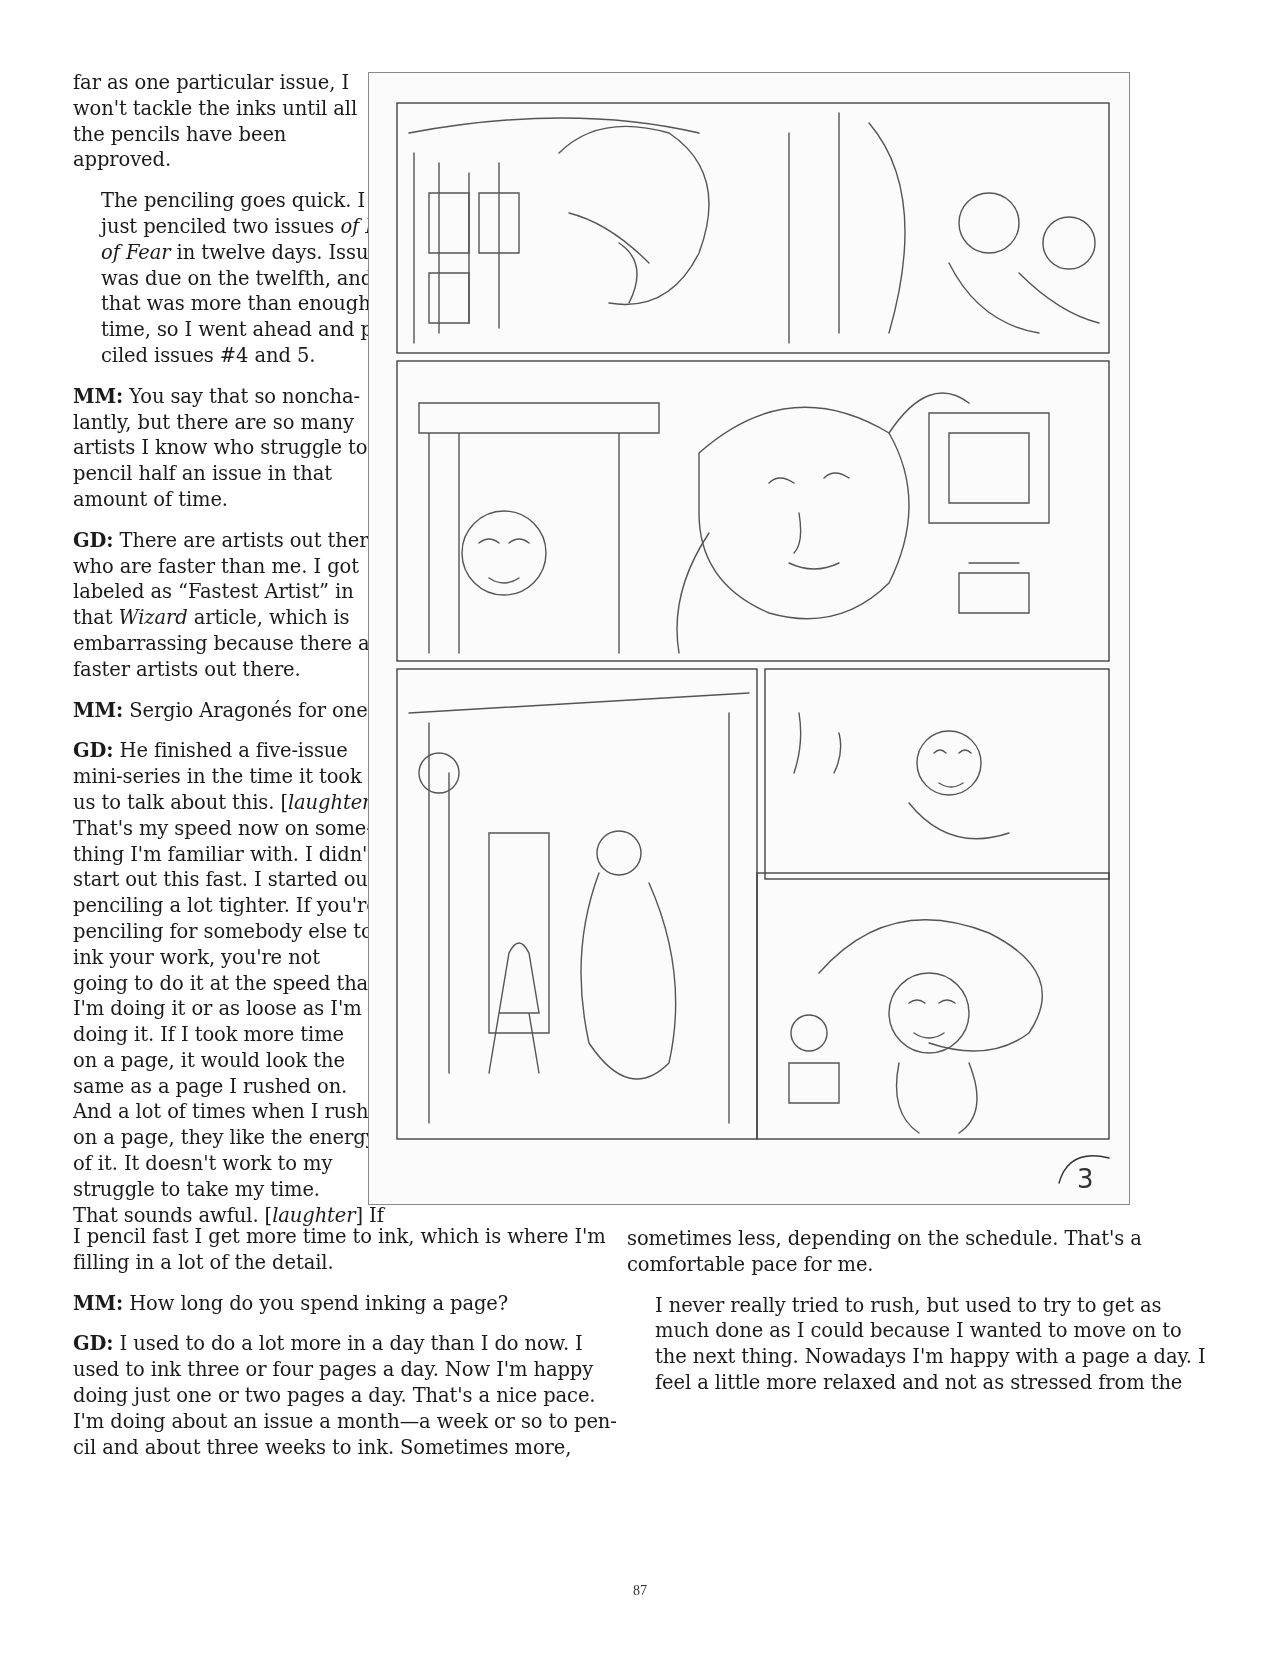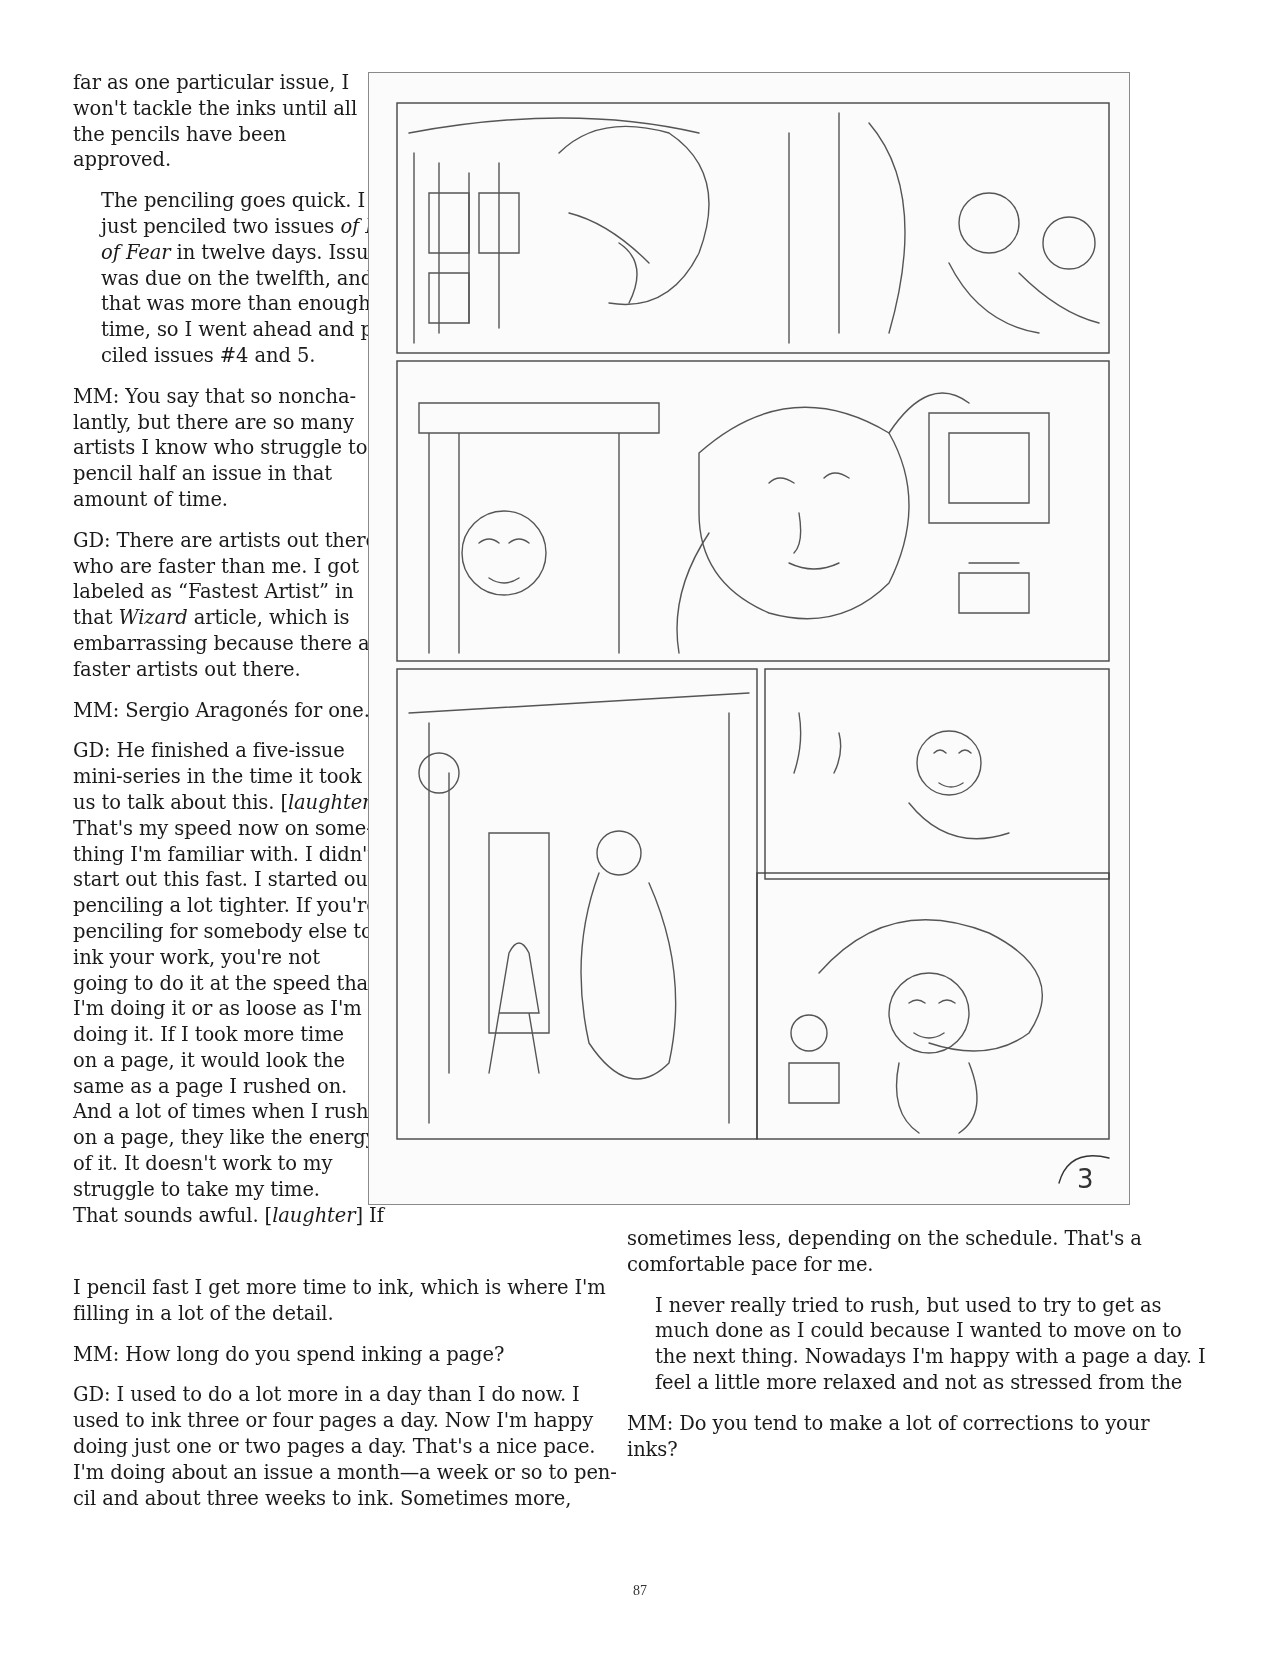--- a/index.html
+++ b/index.html
@@ -9,26 +9,26 @@
       color: #1a1a1a;
     }
     .col-text {
       position: absolute;
       font-size: 19.5px;
       line-height: 25.8px;
       letter-spacing: -0.1px;
     }
     .para { margin: 0 0 15px 0; }
     .indent { text-indent: 28px; }
-    .speaker { font-weight: normal; }
+    .speaker { font-weight: bold; }
     .it { }
     .line { display: block; white-space: nowrap; }
 
     #left-top { left: 73px; top: 70px; width: 290px; }
-    #left-bottom { left: 73px; top: 1275px; width: 500px; }
+    #left-bottom { left: 73px; top: 1224px; width: 500px; }
     #right-bottom { left: 627px; top: 1226px; width: 500px; }
 
     .art-frame {
       position: absolute; left: 368px; top: 72px; width: 762px; height: 1133px;
       border: 1.5px solid #8a8a8a; background: #fbfbfb; box-sizing: border-box;
     }
     .art-frame svg { position: absolute; left: 0; top: 0; }
 
     .page-number {
       position: absolute; left: 0; width: 1280px; top: 1583px;
@@ -166,19 +166,15 @@
     <div class="para">
       <span class="line"><span>sometimes less, depending on the schedule. That's a</span></span>
       <span class="line"><span>comfortable pace for me.</span></span>
     </div>
     <div class="para indent">
       <span class="line"><span>I never really tried to rush, but used to try to get as</span></span>
       <span class="line"><span>much done as I could because I wanted to move on to</span></span>
       <span class="line"><span>the next thing. Nowadays I'm happy with a page a day. I</span></span>
       <span class="line"><span>feel a little more relaxed and not as stressed from the</span></span>
     </div>
-    <div class="para">
-      <span class="line"><span class="speaker">MM:</span><span> Do you tend to make a lot of corrections to your</span></span>
-      <span class="line"><span>inks?</span></span>
-    </div>
   </div>
 
 <div class="page-number">87</div>
 
 </body></html>

